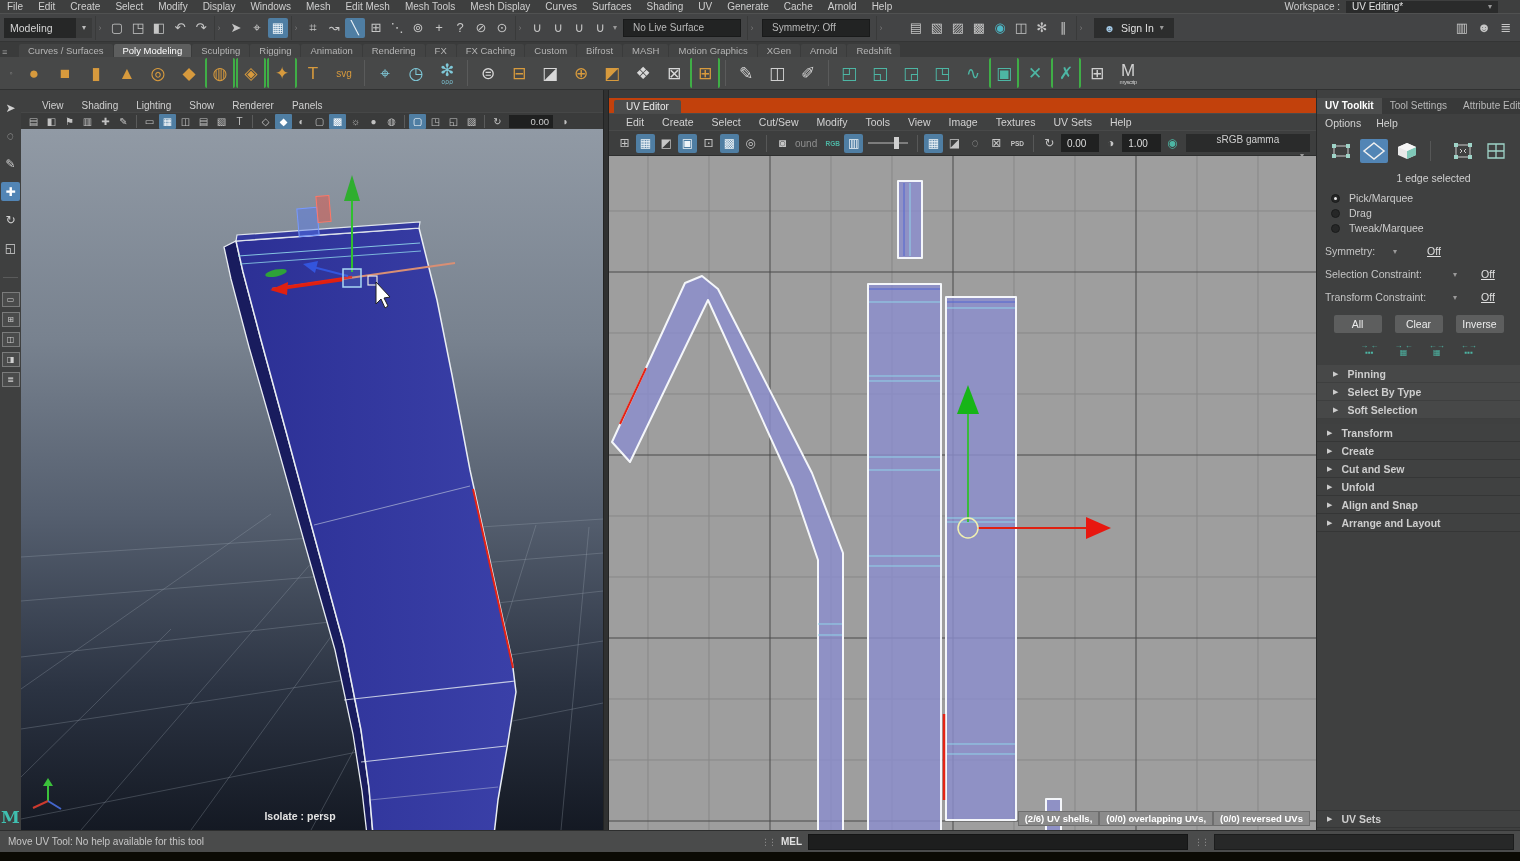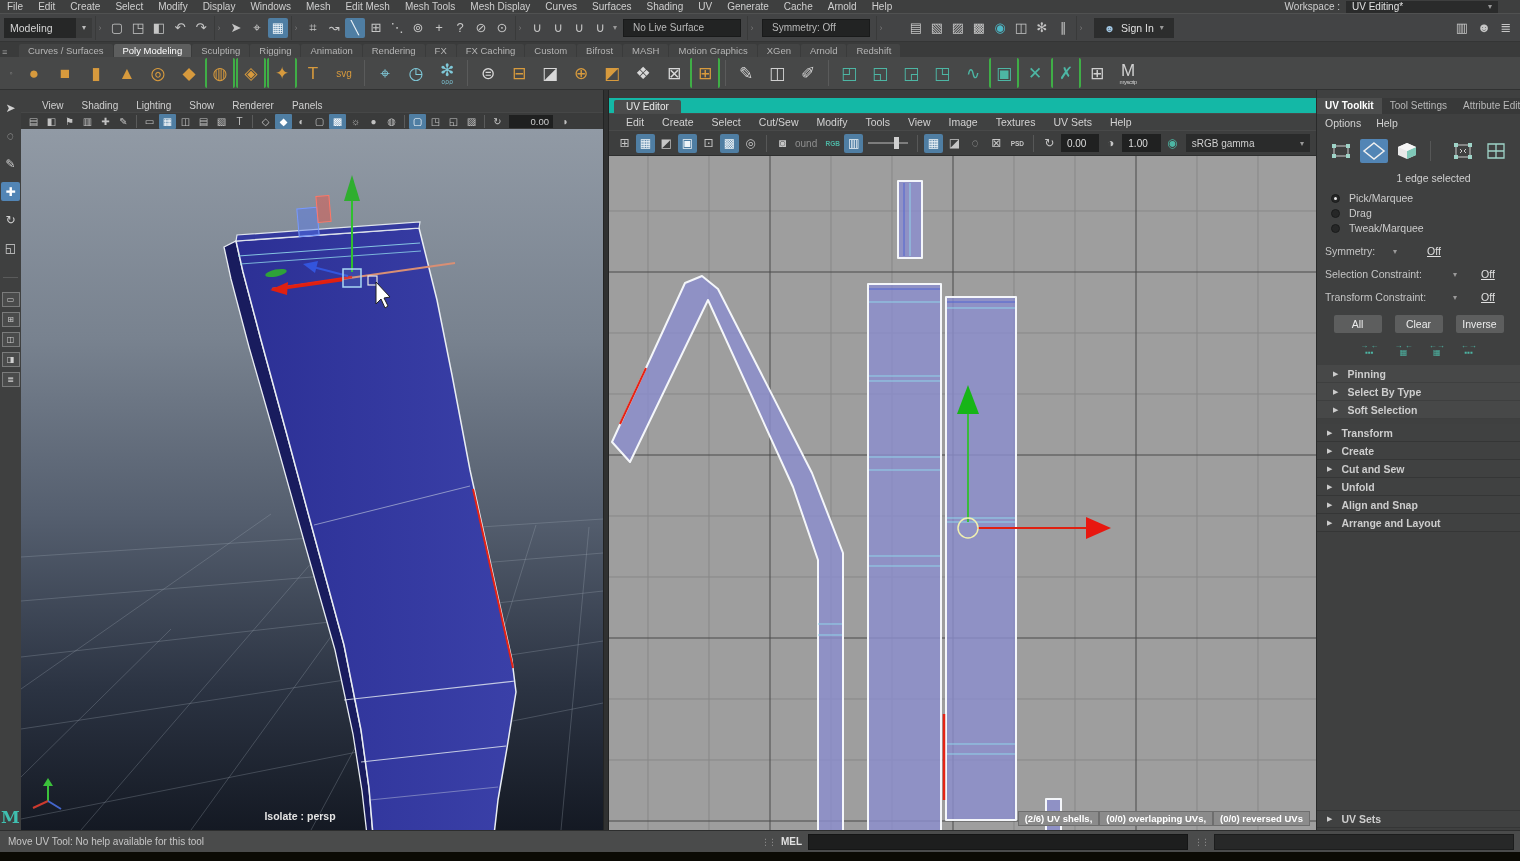--- a/index.html
+++ b/index.html
@@ -58,36 +58,36 @@
   .vp-icon[data-active="true"] { background:#4f7ea3; color:#fff; }
   .vp-sep { height:13px; border-left:1px solid #5a5b5b; margin:0 3px; }
   .vp-field { width:44px; height:13px; background:#1f2020; color:#cccccc; font-size:9.5px; display:flex; align-items:center; justify-content:flex-end; padding:0 4px; margin:0 2px; }
   .vp-canvas { flex:1 1 auto; position:relative; overflow:hidden; }
   .vp-canvas svg { position:absolute; inset:0; }
 
   .splitter { width:6px; background:#303131; border-left:1px solid #232424; border-right:1px solid #232424; flex:0 0 auto;}
 
   
   .uv-panel { width:707px; display:flex; flex-direction:column; background:#3b3c3c; flex:0 0 auto;}
-  .uv-tabstrip { height:15px; background:#14b8a6; display:flex; align-items:flex-end; padding-left:5px; flex:0 0 auto;}
+  .uv-tabstrip { height:15px; background:#c2410c; display:flex; align-items:flex-end; padding-left:5px; flex:0 0 auto;}
   .uv-tab { background:#4b4c4c; color:#ebebeb; font-size:10px; padding:1px 12px; border-radius:2px 2px 0 0; }
   .uv-menus { height:17px; background:#404141; display:flex; align-items:center; font-size:10.5px; padding-left:8px; border-top:1px solid #4a4b4b; flex:0 0 auto;}
   .uv-menu-item { padding:0 9px; color:#d2d2d2; }
   .uv-toolbar { height:26px; background:#3d3e3e; display:flex; align-items:center; gap:2px; padding:0 6px; border-top:1px solid #484949; border-bottom:1px solid #2e2f2f; flex:0 0 auto;}
   .uvt-icon { width:19px; height:19px; display:flex; align-items:center; justify-content:center; font-size:12px; color:#c6c6c6; border-radius:2px; flex:0 0 auto;}
   .uvt-icon[data-active="true"] { background:#4f7ea3; color:#eef4f8; }
   .uvt-icon.teal { color:#4db6a4; }
   .uvt-icon.tiny-text { font-size:6.5px; font-weight:bold; letter-spacing:0; }
   .uvt-sep { height:17px; border-left:1px solid #575858; margin:0 4px; }
   .uvt-field { width:44px; height:18px; background:#202121; font-size:10px; color:#dddddd; display:flex; align-items:center; padding:0 6px; }
   .tex-label { font-size:10px; color:#8f8f8f; margin:0 4px 0 1px; }
   .uvt-slider { width:48px; height:18px; position:relative; display:flex; align-items:center; margin:0 3px;}
   .uvt-slider .track { height:2px; background:#7d7d7d; flex:1; }
   .uvt-slider .thumb { position:absolute; left:26px; width:5px; height:12px; background:#d0d0d0; }
-  .colorspace-dd { height:18px; background:#2a2b2b; display:flex; align-items:center; width:148px; font-size:10px; color:#cfcfcf; padding:0 6px; gap:6px; margin-left:2px; }
+  .colorspace-dd { height:18px; background:#2a2b2b; display:flex; align-items:center; width:148px; font-size:10px; color:#cfcfcf; padding:0 6px; gap:6px; margin-left:2px;flex-direction:column; }
   .colorspace-dd .dd-caret { margin-left:auto; font-size:8px; color:#999; }
   .uv-canvas { flex:1 1 auto; position:relative; background:#9e9e9e; overflow:hidden; }
   .uv-canvas svg { position:absolute; inset:0; }
   .uv-status { position:absolute; right:6px; bottom:4px; display:flex; }
   .uv-chip { background:#8b8b8b; border:1px solid #6e6e6e; color:#ffffff; font-size:9.5px; font-weight:bold; padding:1px 6px; white-space:nowrap; }
 
   
   .toolkit { width:204px; display:flex; flex-direction:column; background:#3f4040; border-left:1px solid #292a2a; flex:0 0 auto;}
   .tk-tabstrip { height:16px; background:#313232; display:flex; overflow:hidden; flex:0 0 auto; margin-top:8px;}
   .tk-tab { padding:2px 8px 0; font-size:10px; background:#383939; color:#b8b8b8; white-space:nowrap; }

